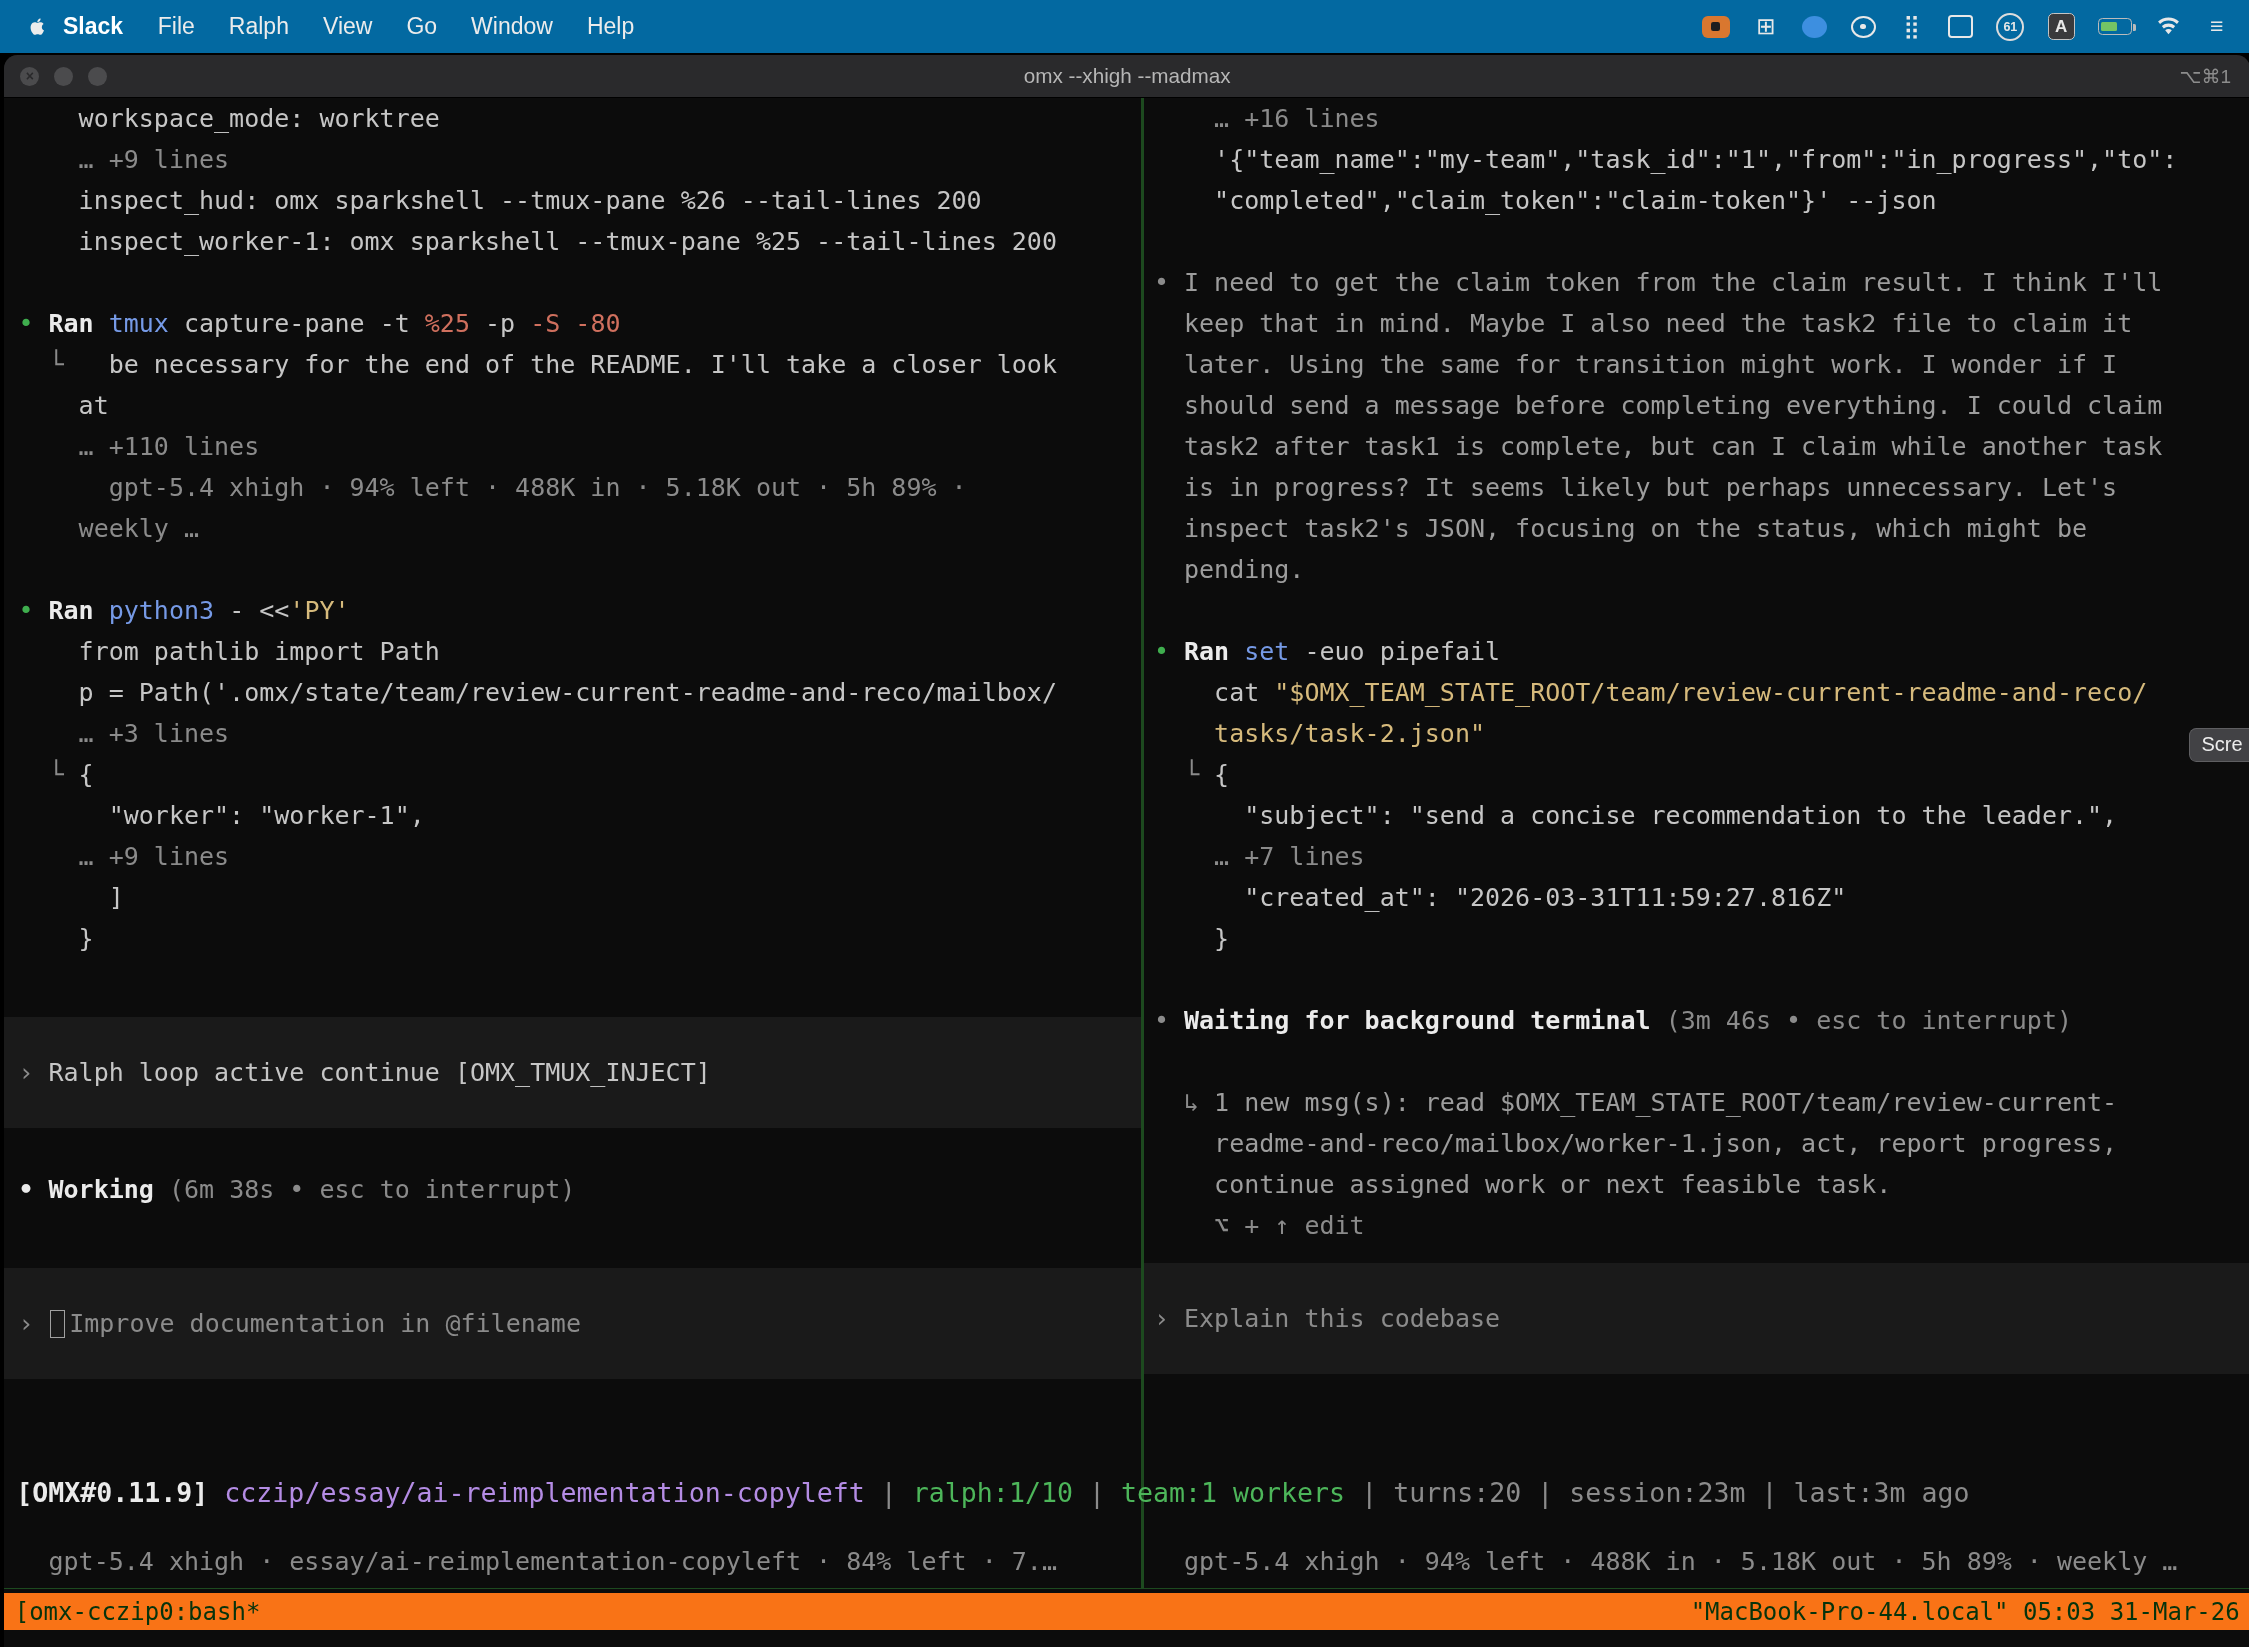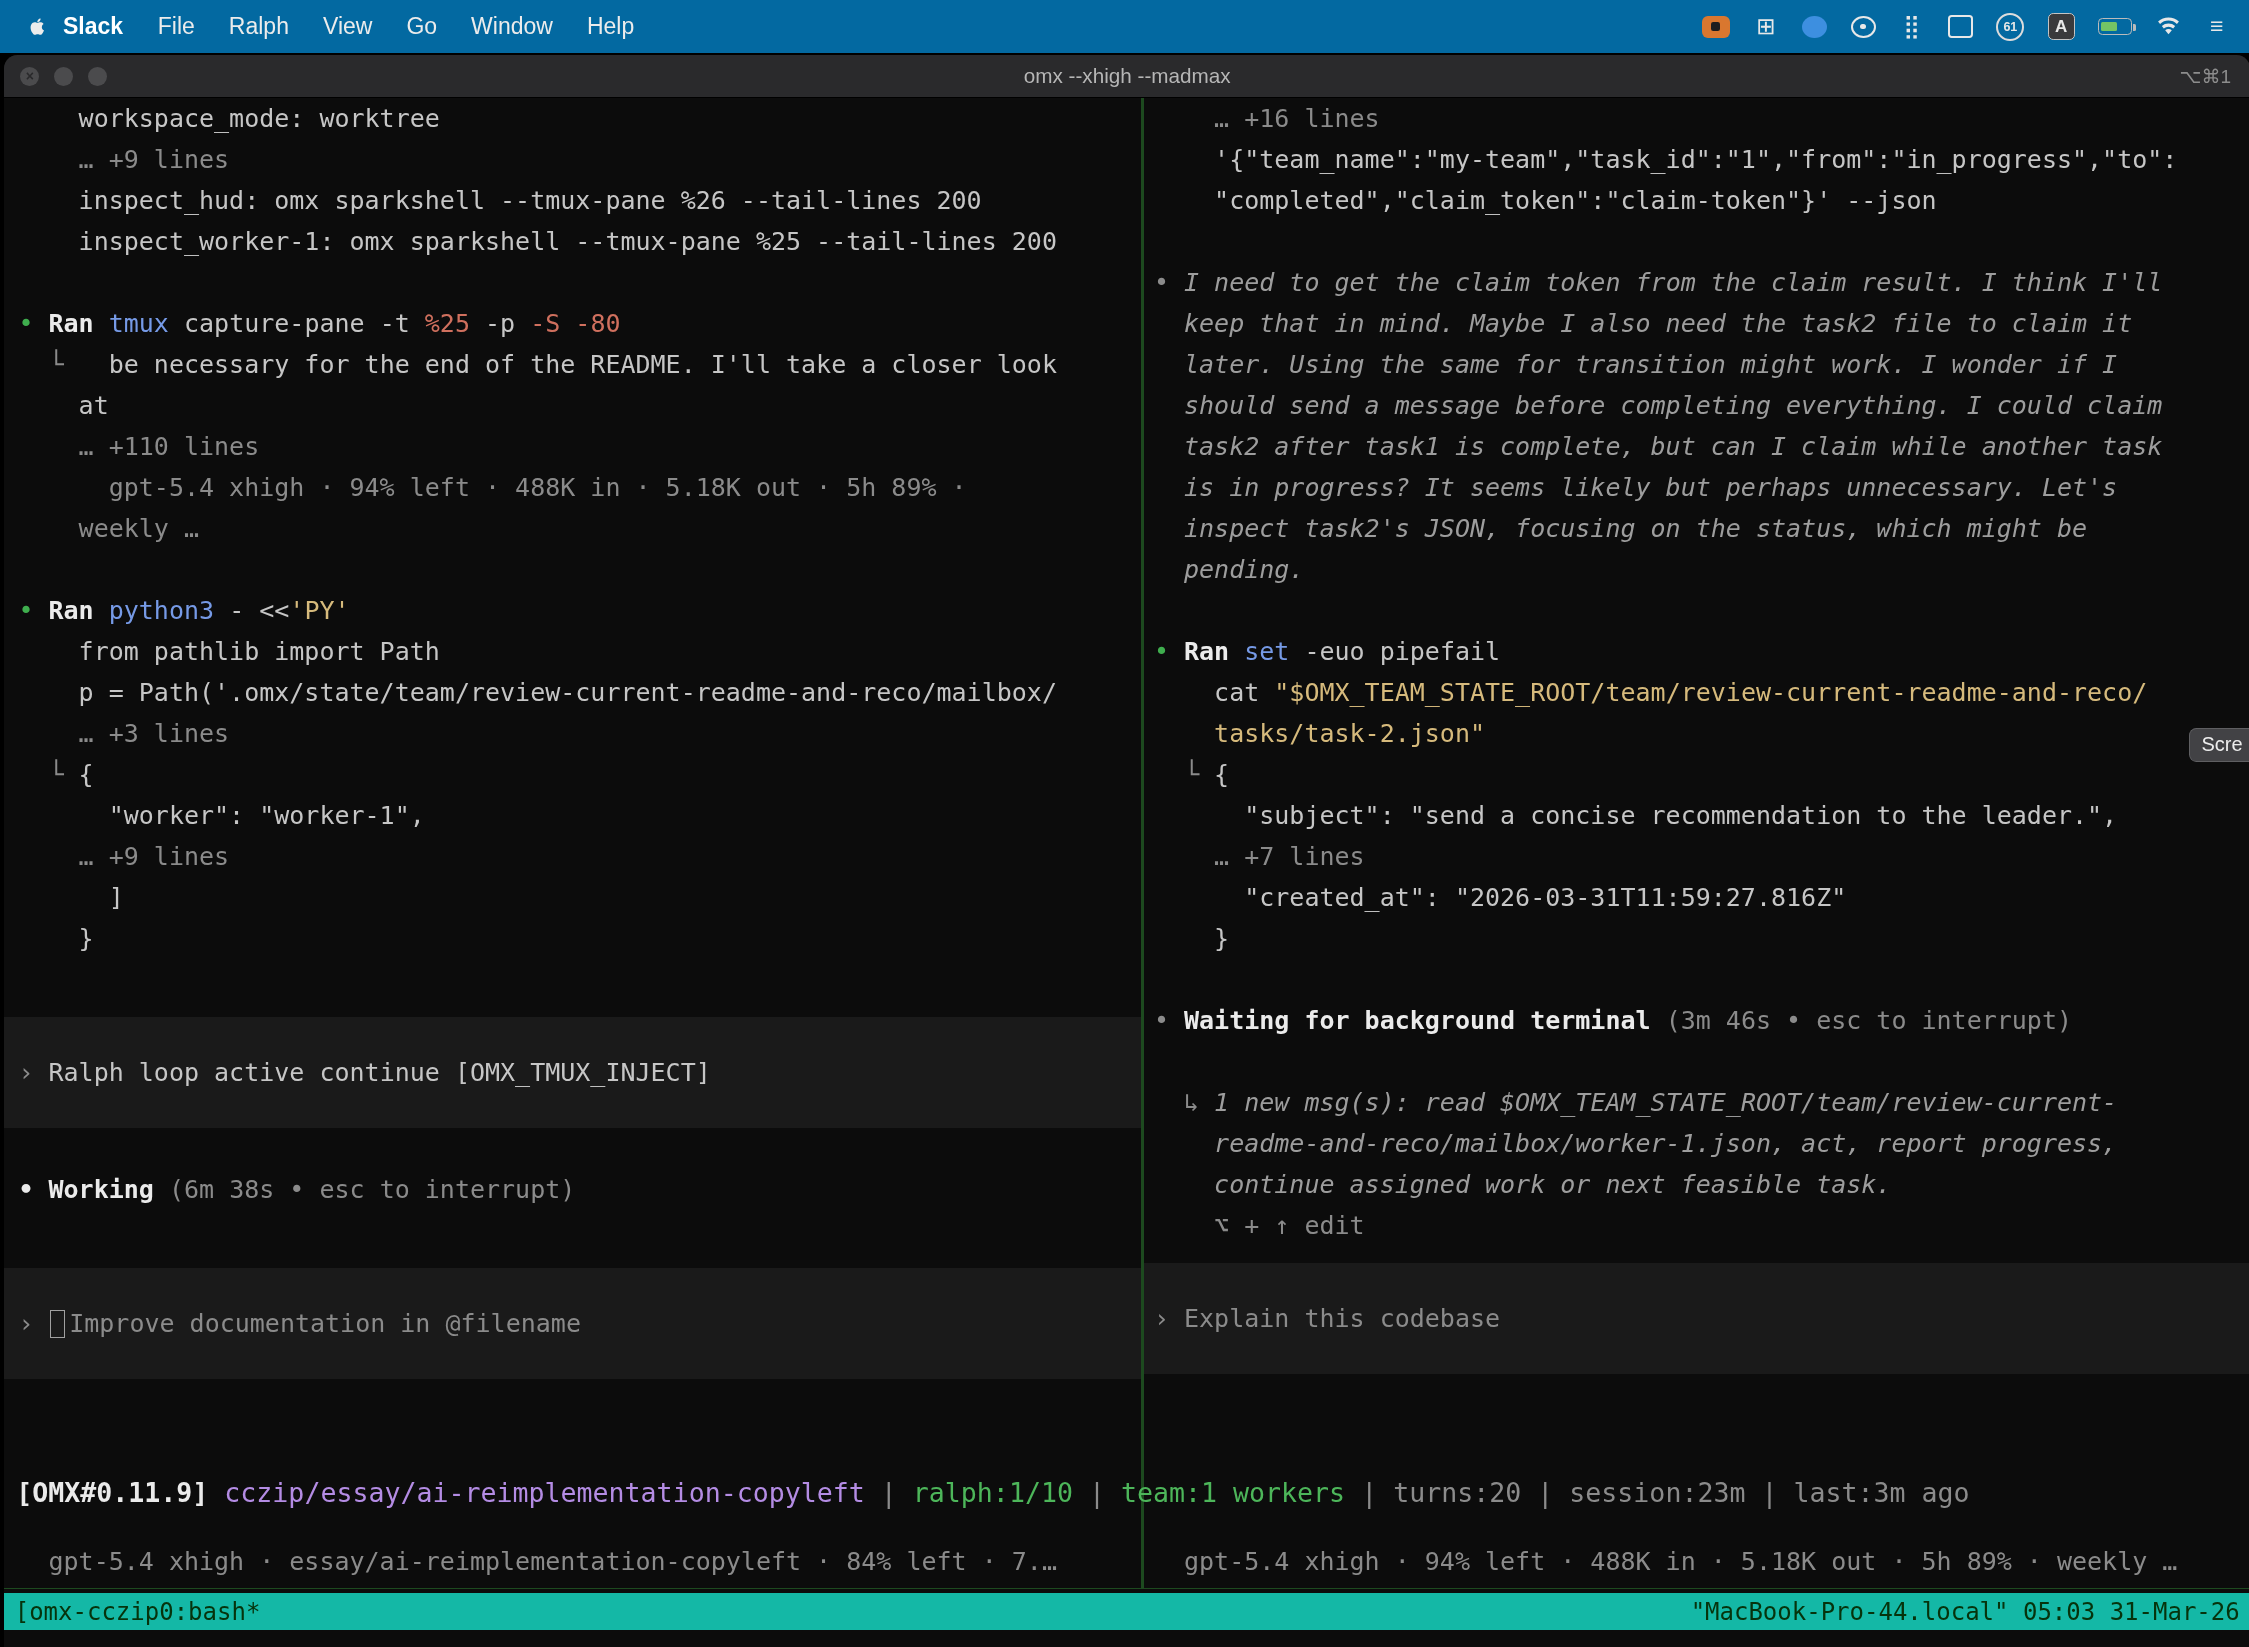--- a/index.html
+++ b/index.html
@@ -42,34 +42,34 @@
   .pane-right{flex:1}
   .row{height:41px;line-height:41px;white-space:pre;overflow:hidden}
   .pane-left .row{padding-left:14px}
   .pane-right .row{padding-left:10.3px}
   .row.band{height:auto;padding-top:35px;padding-bottom:35px;background:#1a1a1a;margin-top:17px;line-height:41px}
   .row.footer{position:absolute;left:0;right:0;bottom:5.9px}
 
   .tx{color:#c6c6c6}
   .b{color:#ebebeb;font-weight:bold}
   .dm{color:#8b8b8b}
-  .it{color:#9d9d9d;font-style:italic}
+  .it{color:#9d9d9d;}
   .bl{color:#769ae6}
   .rd{color:#d0705e}
   .yl{color:#d6ba7c}
   .gr{color:#3fae4e}
   .pu{color:#b48ce4}
   .g2{color:#4db65a}
   .cursor{display:inline-block;width:14.8px;height:28px;border:1.5px solid #a0a0a0;vertical-align:middle;margin:-3px 4.4px 0 1.5px}
 
   .overlay{position:absolute;right:0;top:630px;background:#424245;border:1.5px solid #5f5f62;border-right:none;border-radius:7.4px 0 0 7.4px;color:#ededed;font-size:20px;padding:4.4px 7.4px 4.4px 11.8px;font-family:"Liberation Sans",sans-serif;z-index:4}
 
   .hud{position:absolute;left:0;right:0;top:1382px;height:156px;padding:35px 11.8px 0 11.8px;font-family:"DejaVu Sans Mono","Liberation Mono",monospace;font-size:26.6px;line-height:41px;color:#9a9a9a;white-space:pre;overflow:hidden}
 
-  .tmuxbar{position:absolute;left:0;right:0;bottom:17.7px;height:37px;background:#14b8a6;color:#06330c;display:flex;align-items:center;justify-content:space-between;padding:0 10.3px;font-family:"DejaVu Sans Mono","Liberation Mono",monospace;font-size:24px;white-space:pre}
+  .tmuxbar{position:absolute;left:0;right:0;bottom:17.7px;height:37px;background:#f97316;color:#06330c;display:flex;align-items:center;justify-content:space-between;padding:0 10.3px;font-family:"DejaVu Sans Mono","Liberation Mono",monospace;font-size:24px;white-space:pre}
 </style>
 </head>
 <body>
 
 <div class="menubar">
   <div class="mb-left">
     <span class="apple">
       <svg viewBox="0 0 24 24">
           <path d="M17.1 12.7c0-2 1.6-3 1.7-3.1-.9-1.4-2.4-1.6-2.9-1.6-1.2-.1-2.4.7-3 .7-.6 0-1.6-.7-2.6-.7-1.3 0-2.6.8-3.3 2-1.4 2.4-.4 6 1 8 .7 1 1.5 2.1 2.5 2 1 0 1.4-.6 2.6-.6 1.2 0 1.5.6 2.6.6 1.1 0 1.8-1 2.4-2 .8-1.1 1.1-2.2 1.1-2.3 0 0-2.1-.8-2.1-3zM15.1 6.7c.5-.7.9-1.6.8-2.5-.8 0-1.7.5-2.3 1.2-.5.6-.9 1.5-.8 2.4.9.1 1.8-.4 2.3-1.1z" fill="#ececec"></path>
         </svg>

